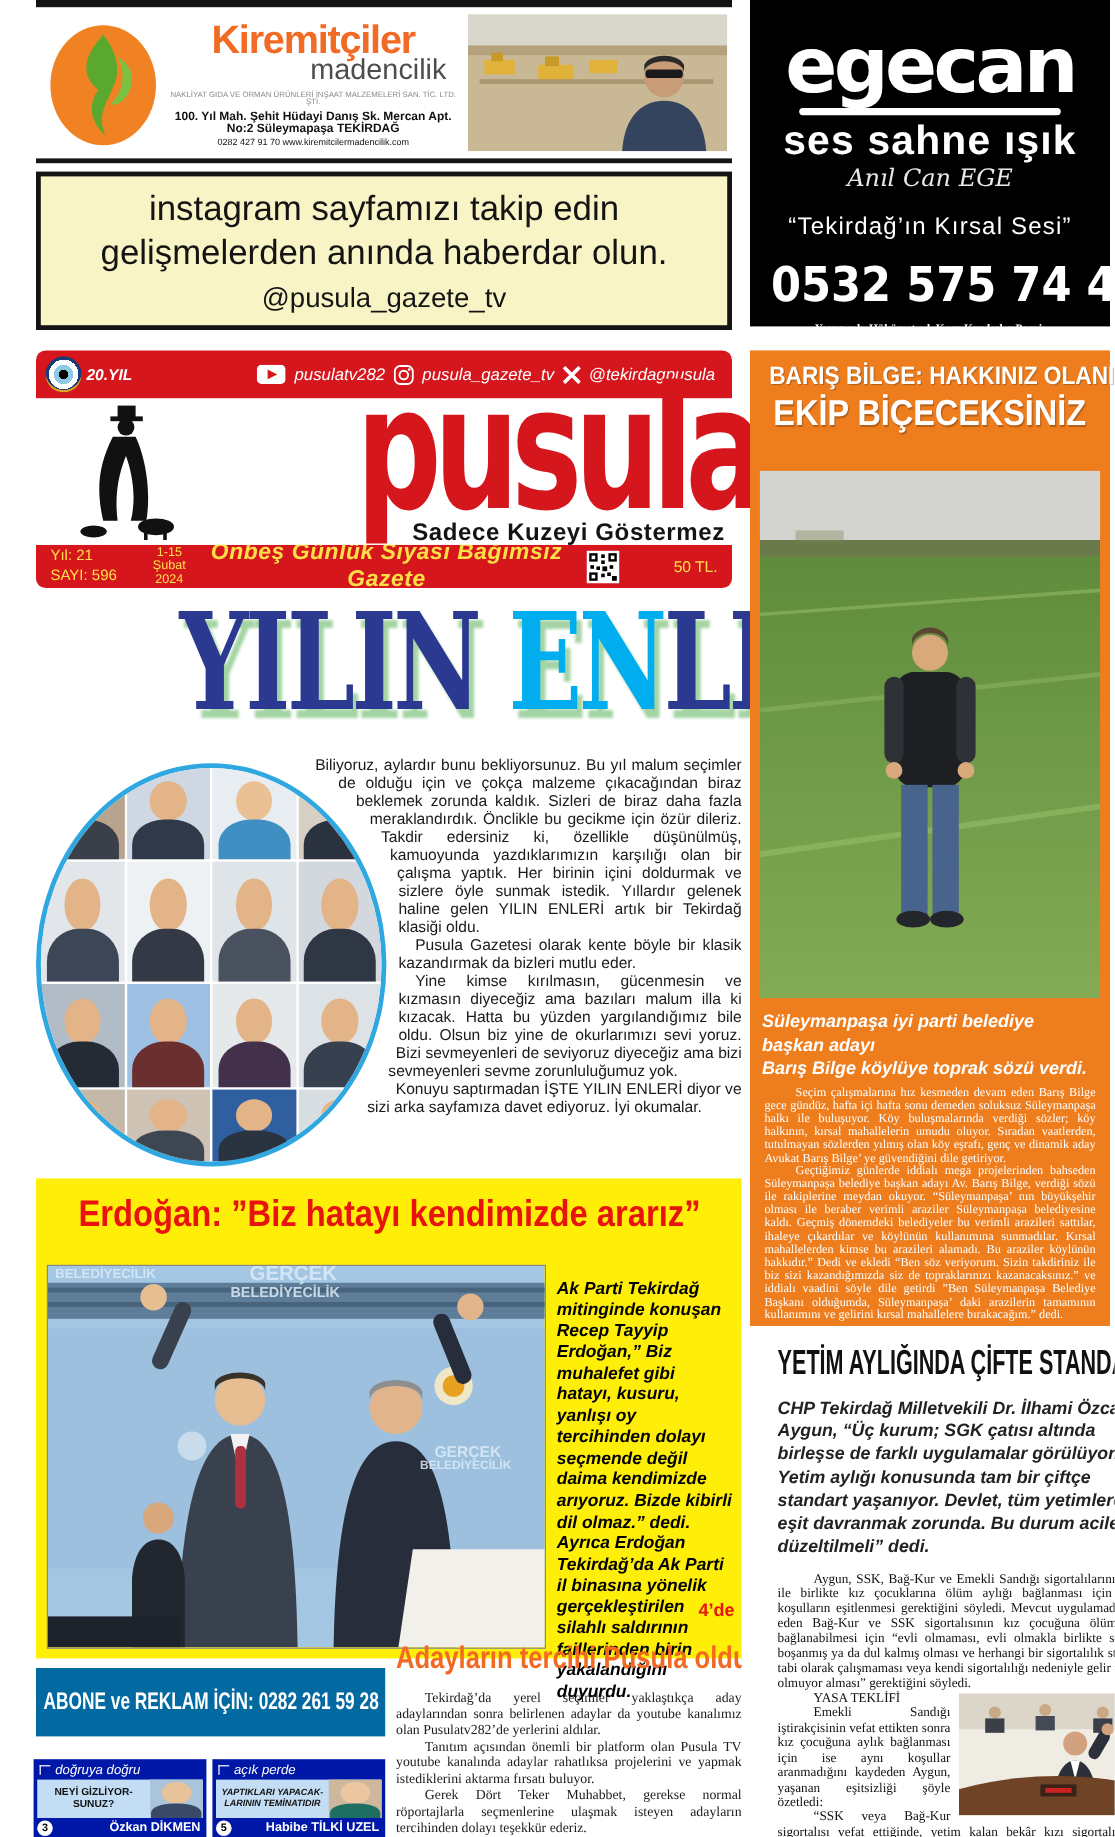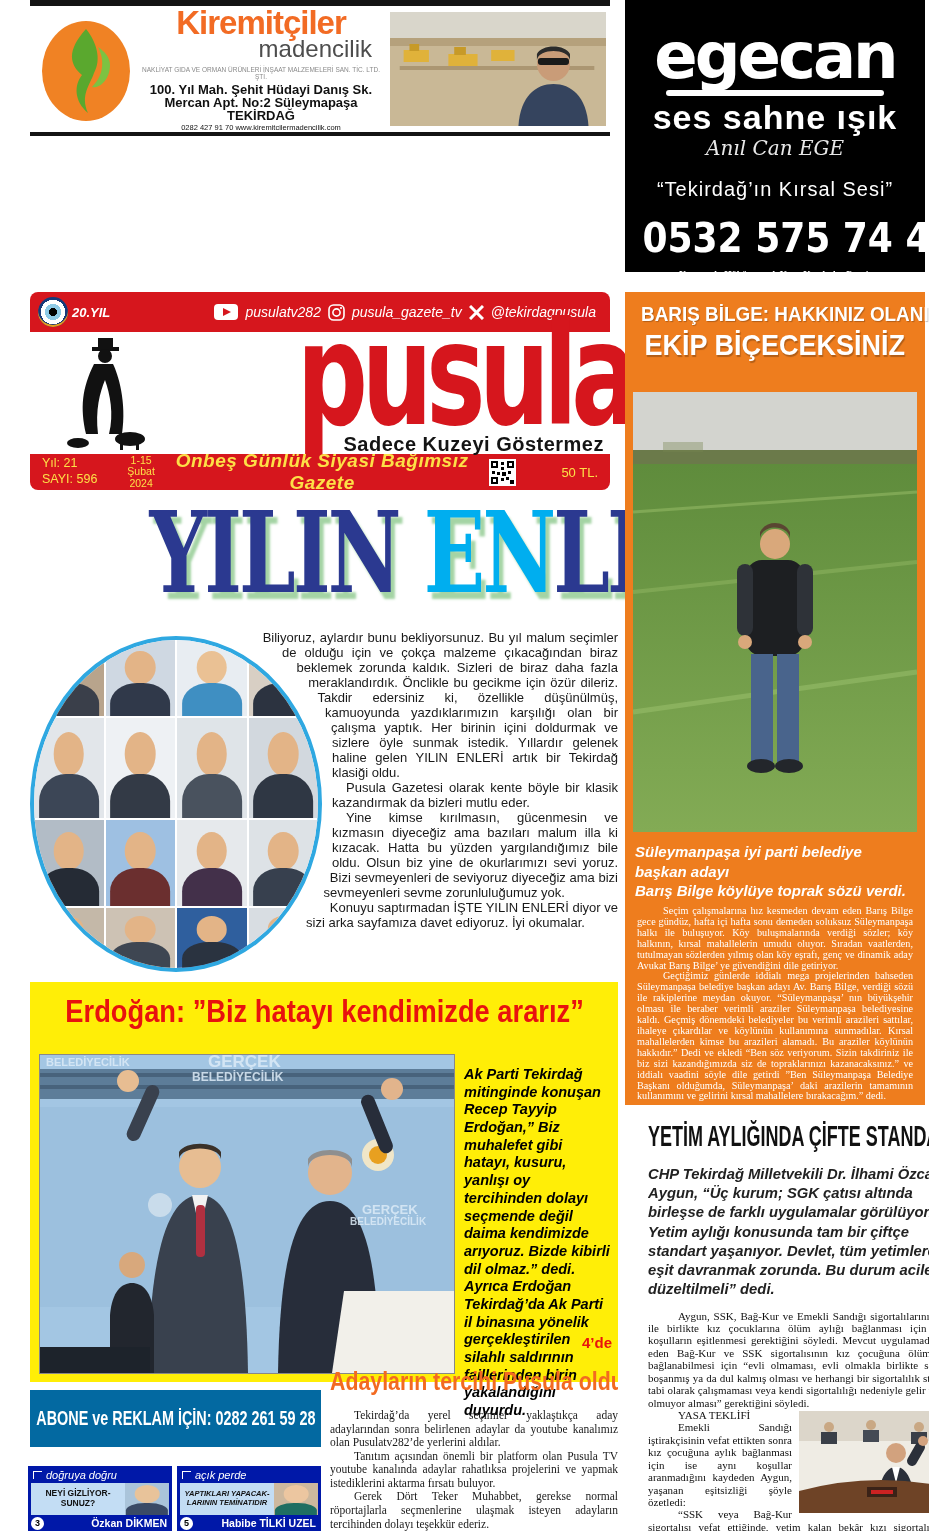--- a/index.html
+++ b/index.html
@@ -9,21 +9,21 @@
   .condense{display:inline-block;transform:scaleX(var(--sx,1));transform-origin:50% 50%;white-space:nowrap;}
   .condense-l{display:inline-block;transform:scaleX(var(--sx,1));transform-origin:0 50%;white-space:nowrap;}
 
   
   #ad-kiremit{left:30px;top:0;width:580px;height:136px;border-top:6px solid #141414;border-bottom:4px solid #141414;background:#fff;display:flex;align-items:center;box-sizing:border-box;}
   #ad-kiremit .logo{width:100px;height:112px;flex:0 0 auto;margin-left:6px;}
   #ad-kiremit .txt{width:250px;text-align:center;line-height:1;}
   .kir-name{color:#f26b24;font-weight:bold;font-size:33px;letter-spacing:-1px;}
   .kir-word2{color:#4d4d4d;font-size:24px;margin-top:-2px;text-align:right;padding-right:14px;}
   .kir-small1{color:#8a8a8a;font-size:6.5px;margin-top:6px;}
-  .kir-small2{color:#111;font-size:13px;font-weight:bold;margin-top:3px;}
+  .kir-small2{color:#111;font-size:10px;font-weight:bold;margin-top:3px;}
   .kir-small3{color:#111;font-size:7.5px;margin-top:2px;}
   #ad-kiremit .photo{flex:1;height:114px;margin:0 4px;}
 
   
   #ad-egecan{left:625px;top:0;width:300px;height:272px;background:#000;color:#fff;text-align:center;}
   .ege-brand{font-family:"DejaVu Sans",sans-serif;font-weight:bold;font-size:64px;line-height:1;letter-spacing:-3px;margin-top:24px;}
   .ege-underline{width:218px;height:6px;background:#fff;margin:2px auto 4px;border-radius:3px;}
   .ege-line2{font-weight:bold;font-size:34px;line-height:1;letter-spacing:1px;}
   .ege-line3{font-family:"DejaVu Serif",serif;font-style:italic;font-size:20px;color:#e8e8e8;font-weight:200;margin-top:2px;}
   .ege-slogan{font-size:20px;margin-top:18px;letter-spacing:1px;}
@@ -156,20 +156,25 @@
     <div class="ege-line2">ses sahne ışık</div>
     <div class="ege-line3">Anıl Can EGE</div>
     <div class="ege-slogan">“Tekirdağ’ın Kırsal Sesi”</div>
     <div class="ege-phone"><span class="condense" style="--sx:.9">0532 575 74 46</span></div>
     <div class="ege-addr">
       <div>Yavuz mh. Hükümet od. Koca Kardeşler Pasajı</div>
       <div>D Blok 173/4 SÜLEYMANPAŞA/TEKİRDAĞ</div>
     </div>
   </div>
 
+  <div id="banner-insta" class="abs">
+    <div class="insta-line">instagram sayfamızı takip edin</div>
+    <div class="insta-line">gelişmelerden anında haberdar olun.</div>
+    <div class="insta-handle">@pusula_gazete_tv</div>
+  </div>
 
   <div id="masthead" class="abs">
     <div class="mast-band">
       <div class="nazar"></div>
       <div class="band-anniv">20.YIL</div>
       <div class="band-socials">
         <svg width="24" height="16" viewBox="0 0 24 16">
             <rect width="24" height="16" rx="4" fill="#fff"></rect>
             <polygon points="9,4 17,8 9,12" fill="#d6161d"></polygon>
           </svg>

